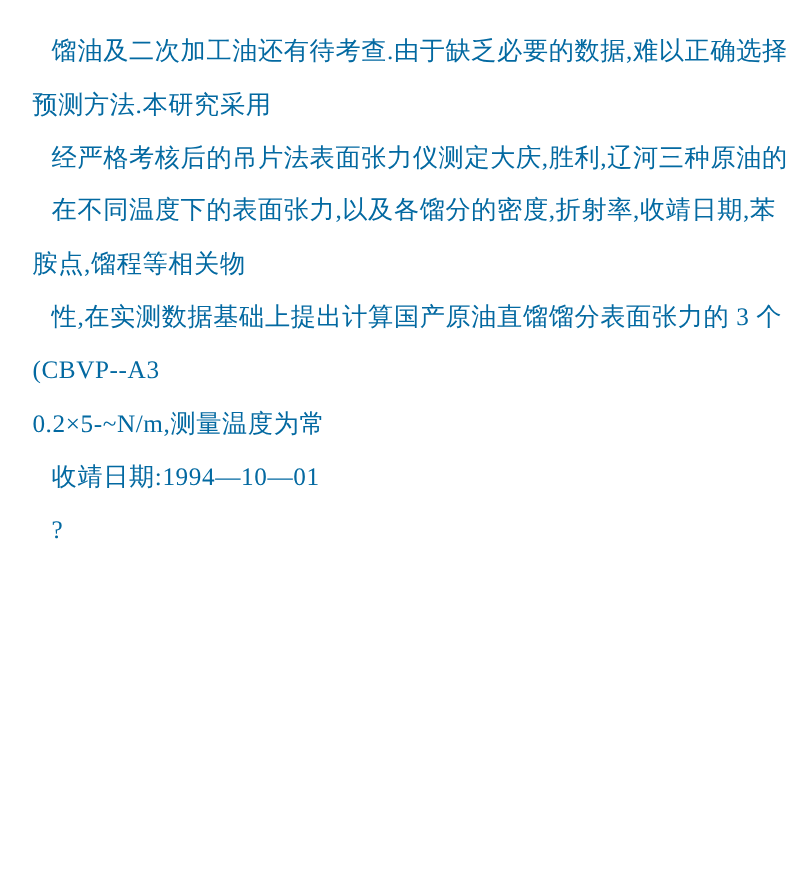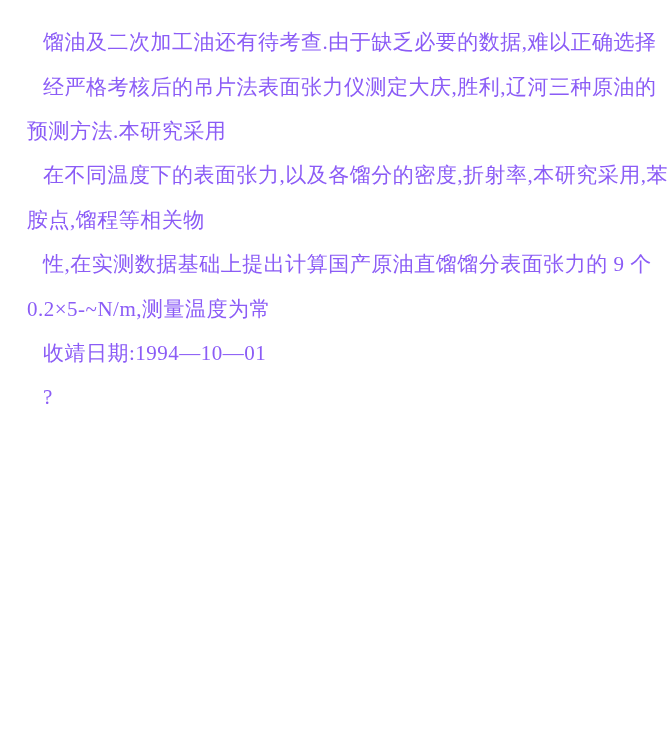--- a/index.html
+++ b/index.html
@@ -11,41 +11,42 @@
     width: 668px;
     height: 730px;
     overflow: hidden;
     font-family: "Liberation Serif", "DejaVu Serif", serif;
   }
   .doc-page {
     box-sizing: border-box;
     width: 668px;
     height: 730px;
     padding: 20px 14px 0 27px;
-    color: #8b5cf6;
+    color: #0369a1;
     background: #ffffff;
   }
   .line {
     height: 44.4px;
     display: flex;
     align-items: center;
     font-size: 21px;
     white-space: pre;
     letter-spacing: 0.5px;
   }
   .indent {
     padding-left: 16px;
   }
 </style>
 </head>
 <body>
 
 <div class="doc-page">
   <div class="line indent">馏油及二次加工油还有待考查.由于缺乏必要的数据,难以正确选择</div>
+  <div class="line">预测方法.本研究采用</div>
   <div class="line indent">经严格考核后的吊片法表面张力仪测定大庆,胜利,辽河三种原油的</div>
-  <div class="line">预测方法.本研究采用</div>
-  <div class="line indent">在不同温度下的表面张力,以及各馏分的密度,折射率,本研究采用,苯</div>
+  <div class="line indent">在不同温度下的表面张力,以及各馏分的密度,折射率,收靖日期,苯</div>
   <div class="line">胺点,馏程等相关物</div>
-  <div class="line indent">性,在实测数据基础上提出计算国产原油直馏馏分表面张力的 9 个</div>
+  <div class="line indent">性,在实测数据基础上提出计算国产原油直馏馏分表面张力的 3 个</div>
+  <div class="line">(CBVP--A3</div>
   <div class="line">0.2×5-~N/m,测量温度为常</div>
   <div class="line indent">收靖日期:1994—10—01</div>
   <div class="line indent">?</div>
 </div>
 
 </body></html>

